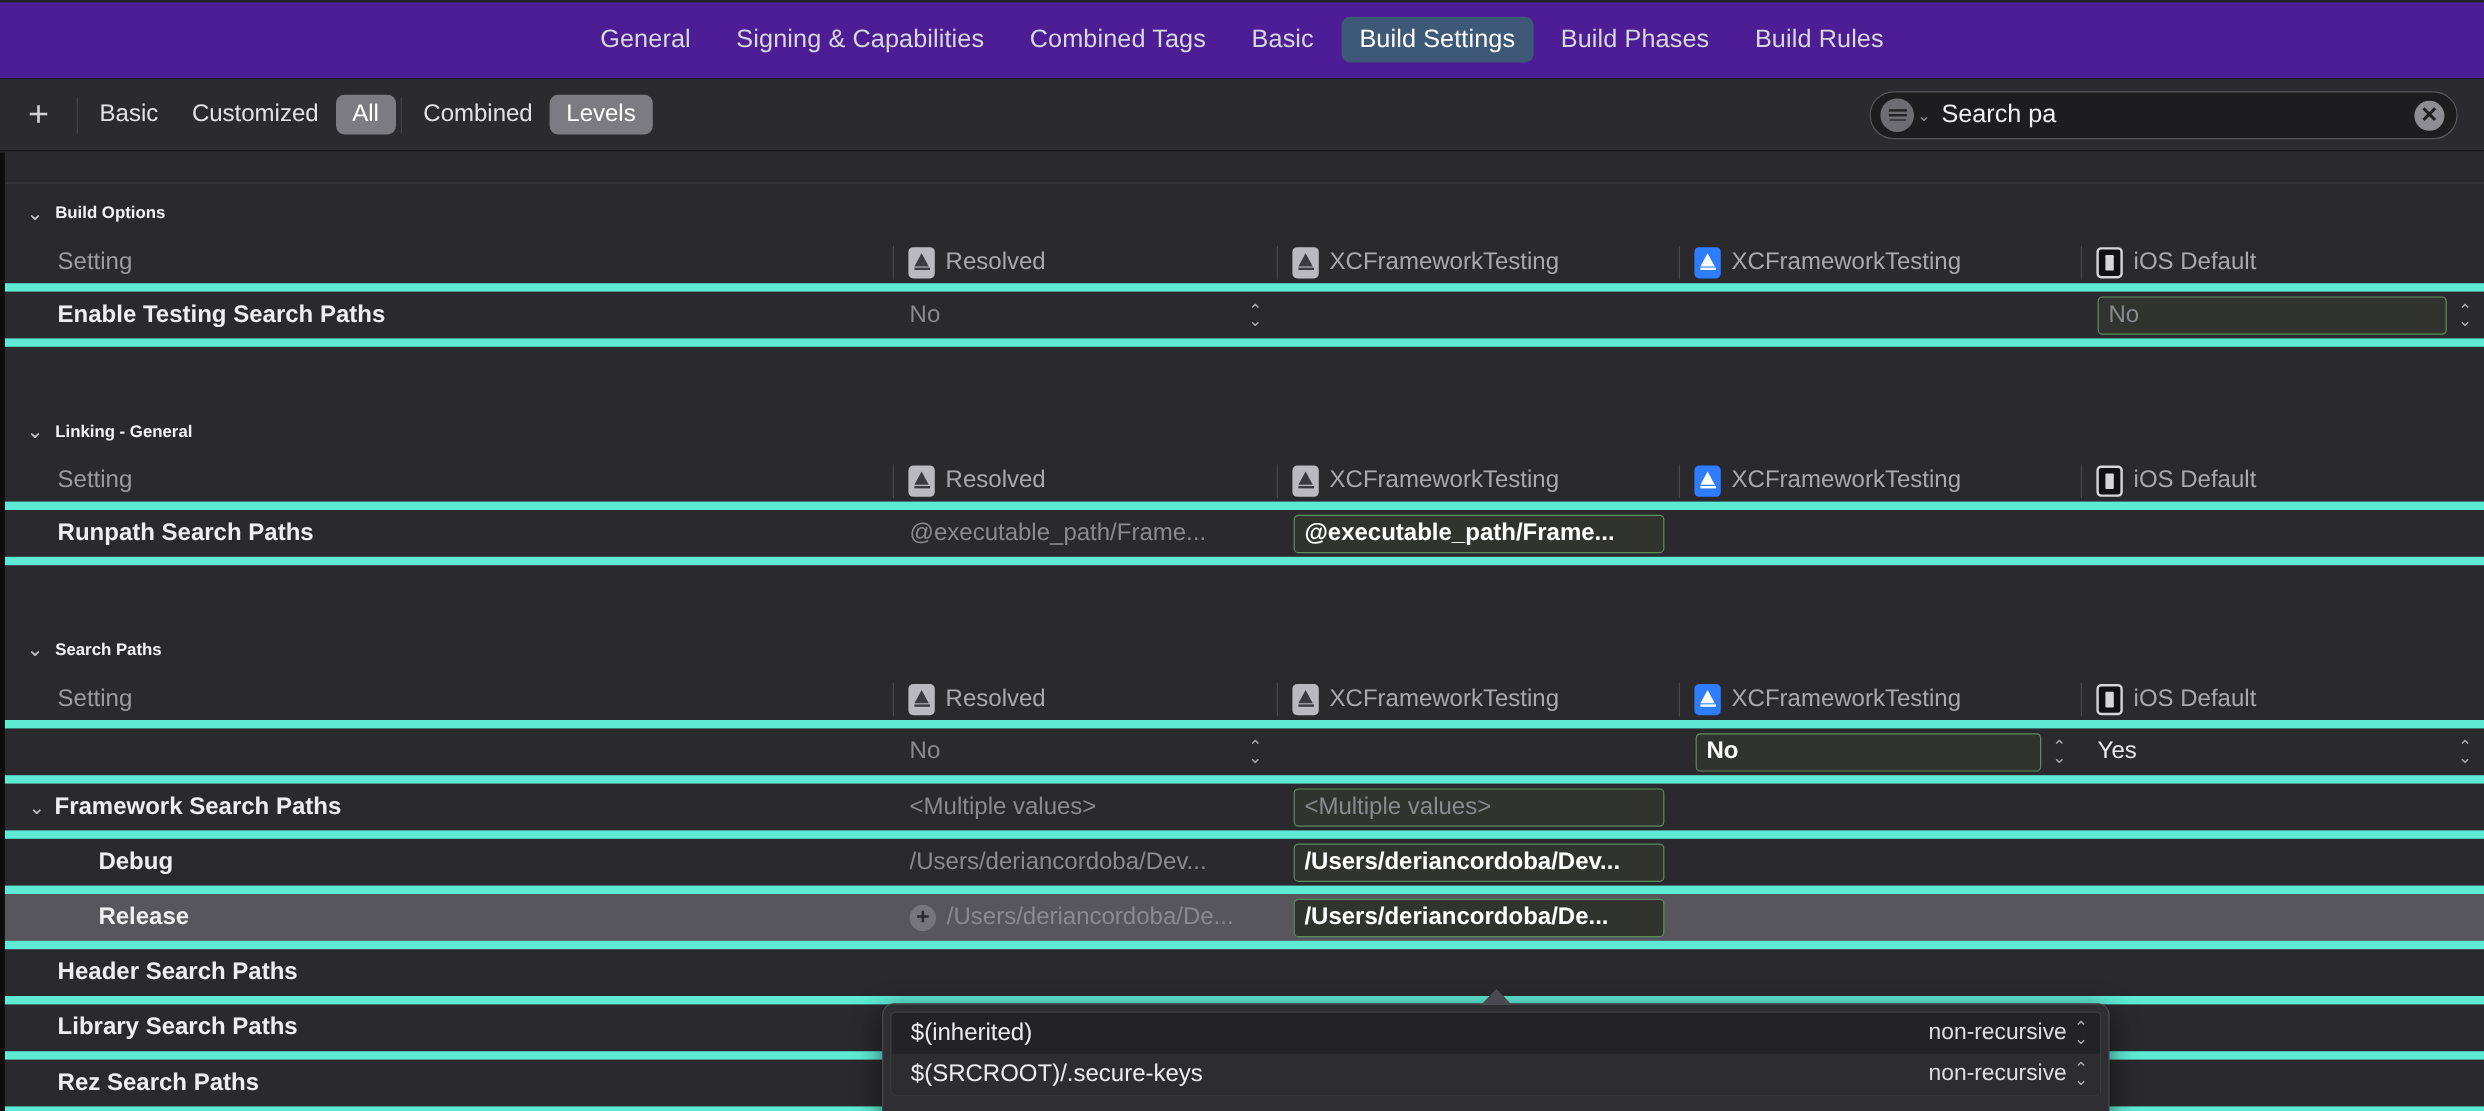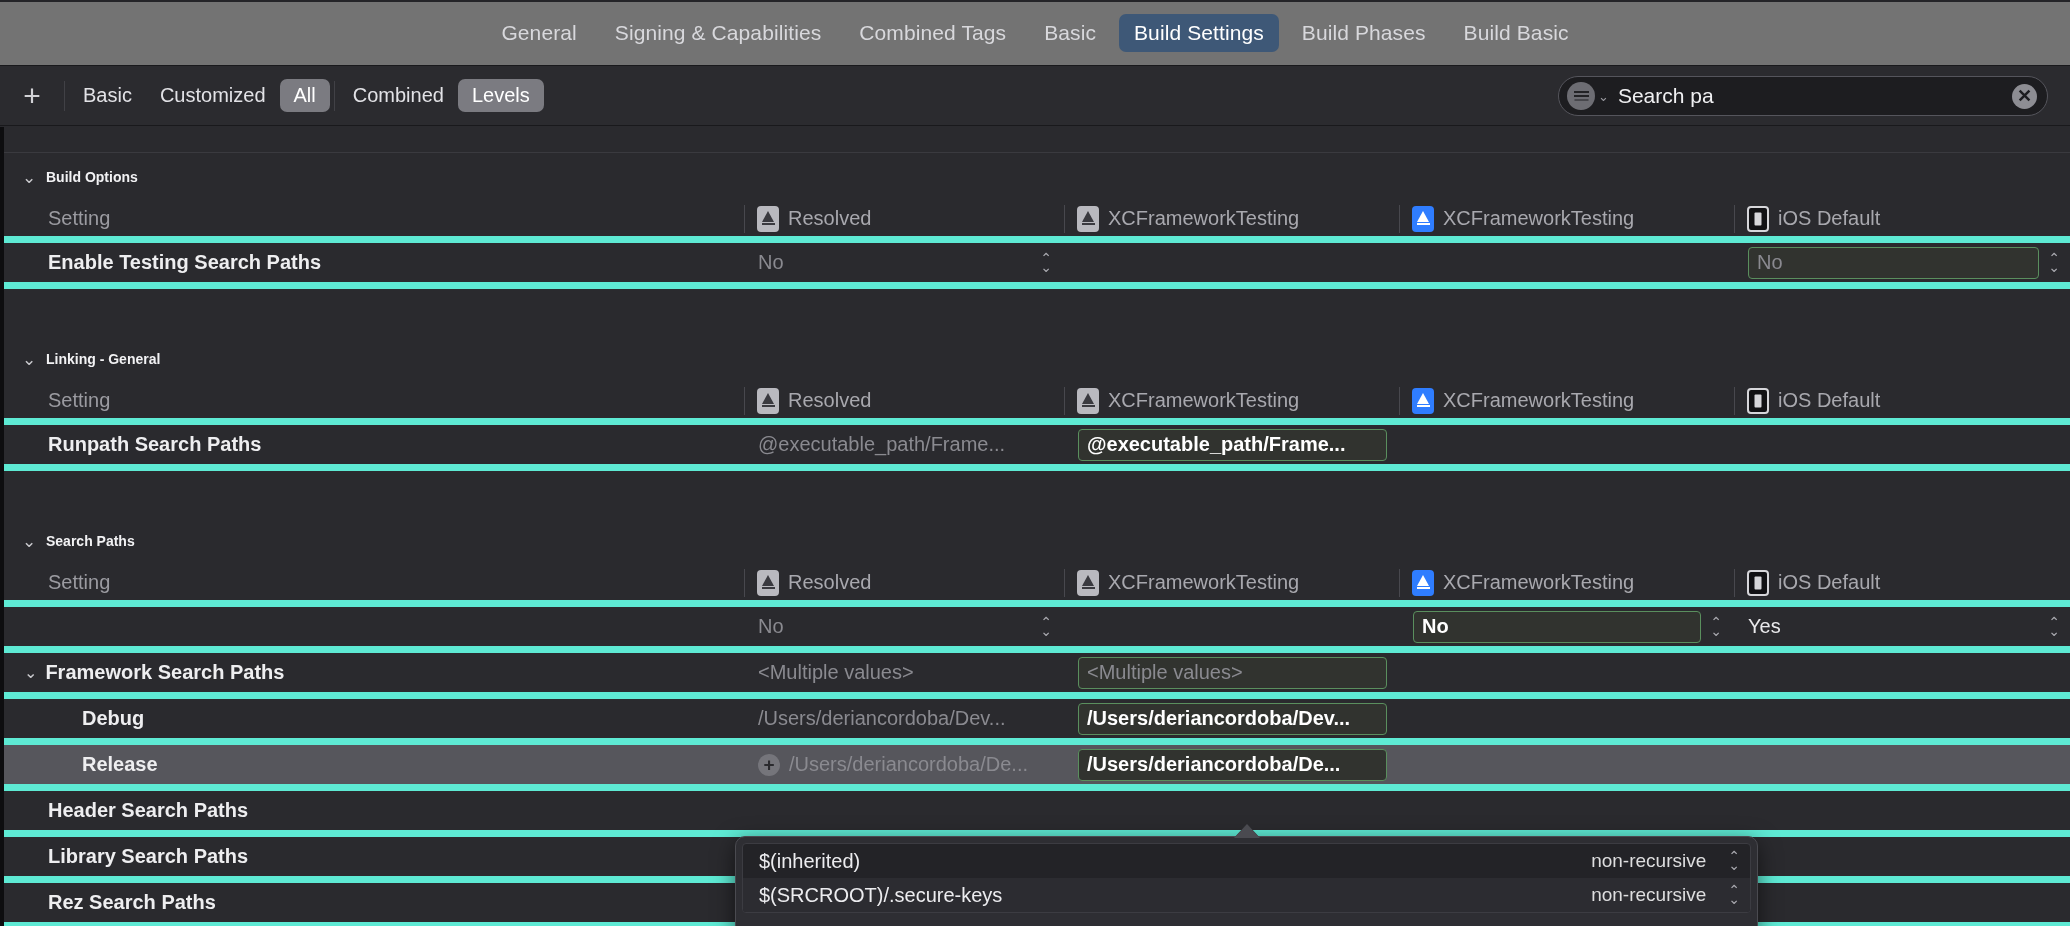--- a/index.html
+++ b/index.html
@@ -8,21 +8,21 @@
     background: #2a2a2e;
     font-family: "Liberation Sans", sans-serif;
     overflow: hidden;
     -webkit-font-smoothing: antialiased;
   }
   body { position: relative; }
 
   
   .tabbar {
     height: 66px;
-    background: #737373;
+    background: #4c1d95;
     display: flex;
     align-items: center;
     justify-content: center;
     gap: 8px;
     border-bottom: 1px solid #19191c;
     position: relative;
   }
   .tabbar::before {
     content: ""; position: absolute; top: 0; left: 0; right: 0; height: 2px;
     background: #242428;
@@ -259,33 +259,33 @@
     border-radius: 4px;
     overflow: hidden;
   }
   .pop-row {
     display: flex; align-items: center;
     height: 34px;
     padding: 0 10px 0 16px;
   }
   .pop-row.alt { background: #2c2c31; }
   .pop-val { color: #ececef; font-size: 20px; flex: 1; white-space: nowrap; }
-  .pop-mode { color: #dededf; font-size: 19px; margin-right: 22px; white-space: nowrap; }
+  .pop-mode { color: #dededf; font-size: 19px; margin-right: 6px; white-space: nowrap; }
 </style>
 </head>
 <body>
 
 <div class="tabbar">
   <div class="tab">General</div>
   <div class="tab">Signing &amp; Capabilities</div>
   <div class="tab">Combined Tags</div>
   <div class="tab">Basic</div>
   <div class="tab active">Build Settings</div>
   <div class="tab">Build Phases</div>
-  <div class="tab">Build Basic</div>
+  <div class="tab">Build Rules</div>
 </div>
 
 <div class="filterbar">
   <div class="plus-btn">+</div>
   <div class="vsep"></div>
   <div class="seg">Basic</div>
   <div class="seg">Customized</div>
   <div class="seg on">All</div>
   <div class="vsep"></div>
   <div class="seg">Combined</div>

